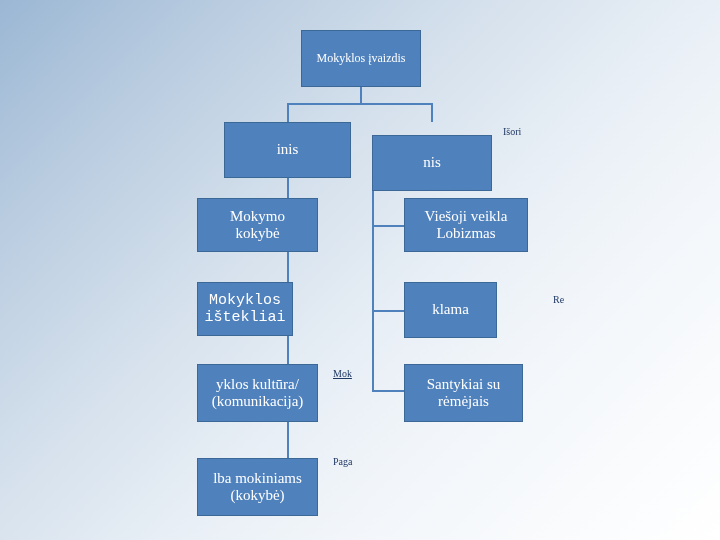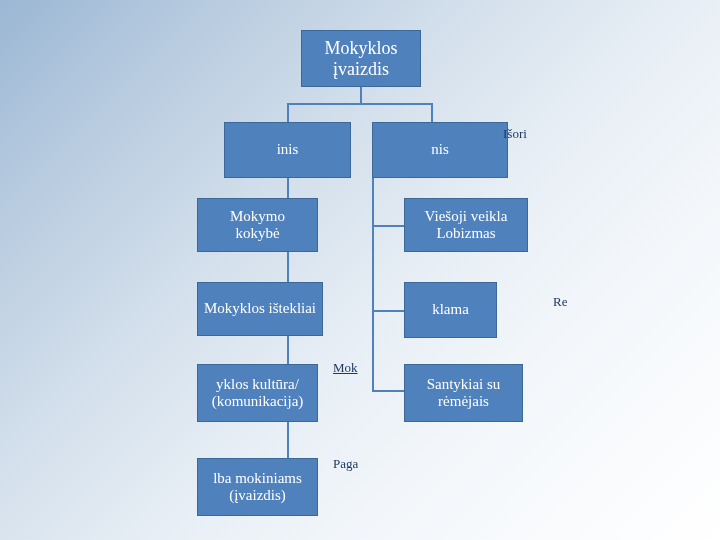--- a/index.html
+++ b/index.html
@@ -28,39 +28,39 @@
     font-size: 15px;
     line-height: 1.15;
     display: flex;
     align-items: center;
     justify-content: center;
     text-align: center;
     box-sizing: border-box;
     padding: 2px 4px;
   }
   .node.root {
-    font-size: 18px;
+    font-size: 12px;
   }
   .node .label {
     display: block;
     white-space: pre-line;
   }
   
   .conn {
     position: absolute;
     background: #4f81bd;
   }
   .conn.h { height: 2px; }
   .conn.v { width: 2px; }
   
   .frag {
     position: absolute;
     color: #1f3864;
     font-family: "Liberation Serif", serif;
-    font-size: 13px;
+    font-size: 10px;
     white-space: pre-line;
     text-align: center;
   }
 </style>
 </head>
 <body>
 
 <div id="slide">
   <div id="connector-layer">
       <div class="conn v" style="left: 360px; top: 87px; height: 16px;"></div>
@@ -77,49 +77,49 @@
       <div class="conn v" style="left: 287px; top: 336px; height: 28px;"></div>
       <div class="conn v" style="left: 287px; top: 422px; height: 36px;"></div>
     </div>
   <div id="node-layer">
       <div class="node root" style="left: 301px; top: 30px; width: 120px; height: 57px;">
         <span class="label">Mokyklos įvaizdis</span>
       </div>
       <div class="node" style="left: 224px; top: 122px; width: 127px; height: 56px;">
         <span class="label">inis</span>
       </div>
-      <div class="node" style="left: 372px; top: 122px; width: 136px; height: 56px;">
+      <div class="node" style="left: 372px; top: 135px; width: 120px; height: 56px;">
         <span class="label">nis</span>
       </div>
       <div class="node" style="left: 197px; top: 198px; width: 121px; height: 54px;">
         <span class="label">Mokymo
 kokybė</span>
       </div>
       <div class="node" style="left: 404px; top: 198px; width: 124px; height: 54px;">
         <span class="label">Viešoji veikla
 Lobizmas</span>
       </div>
-      <div class="node" style="left: 197px; top: 282px; width: 126px; height: 54px;">
+      <div class="node" style="left: 197px; top: 282px; width: 96px; height: 54px; font-family: Liberation Mono, monospace;">
         <span class="label">Mokyklos ištekliai</span>
       </div>
       <div class="node" style="left: 404px; top: 282px; width: 93px; height: 56px;">
         <span class="label">klama</span>
       </div>
       <div class="node" style="left: 197px; top: 364px; width: 121px; height: 58px;">
         <span class="label">yklos kultūra/
 (komunikacija)</span>
       </div>
       <div class="node" style="left: 404px; top: 364px; width: 119px; height: 58px;">
         <span class="label">Santykiai su
 rėmėjais</span>
       </div>
       <div class="node" style="left: 197px; top: 458px; width: 121px; height: 58px;">
         <span class="label">lba mokiniams
-(įvaizdis)</span>
+(kokybė)</span>
       </div>
     </div>
   <div id="loose-text-layer">
       <div class="frag" style="left: 503px; top: 126px;">Išori</div>
       <div class="frag" style="left: 553px; top: 294px;">Re</div>
-      <div class="frag" style="left: 333px; top: 360px; text-decoration: underline;">Mok</div>
+      <div class="frag" style="left: 333px; top: 368px; text-decoration: underline;">Mok</div>
       <div class="frag" style="left: 333px; top: 456px;">Paga</div>
     </div>
 </div>
 
 </body></html>

